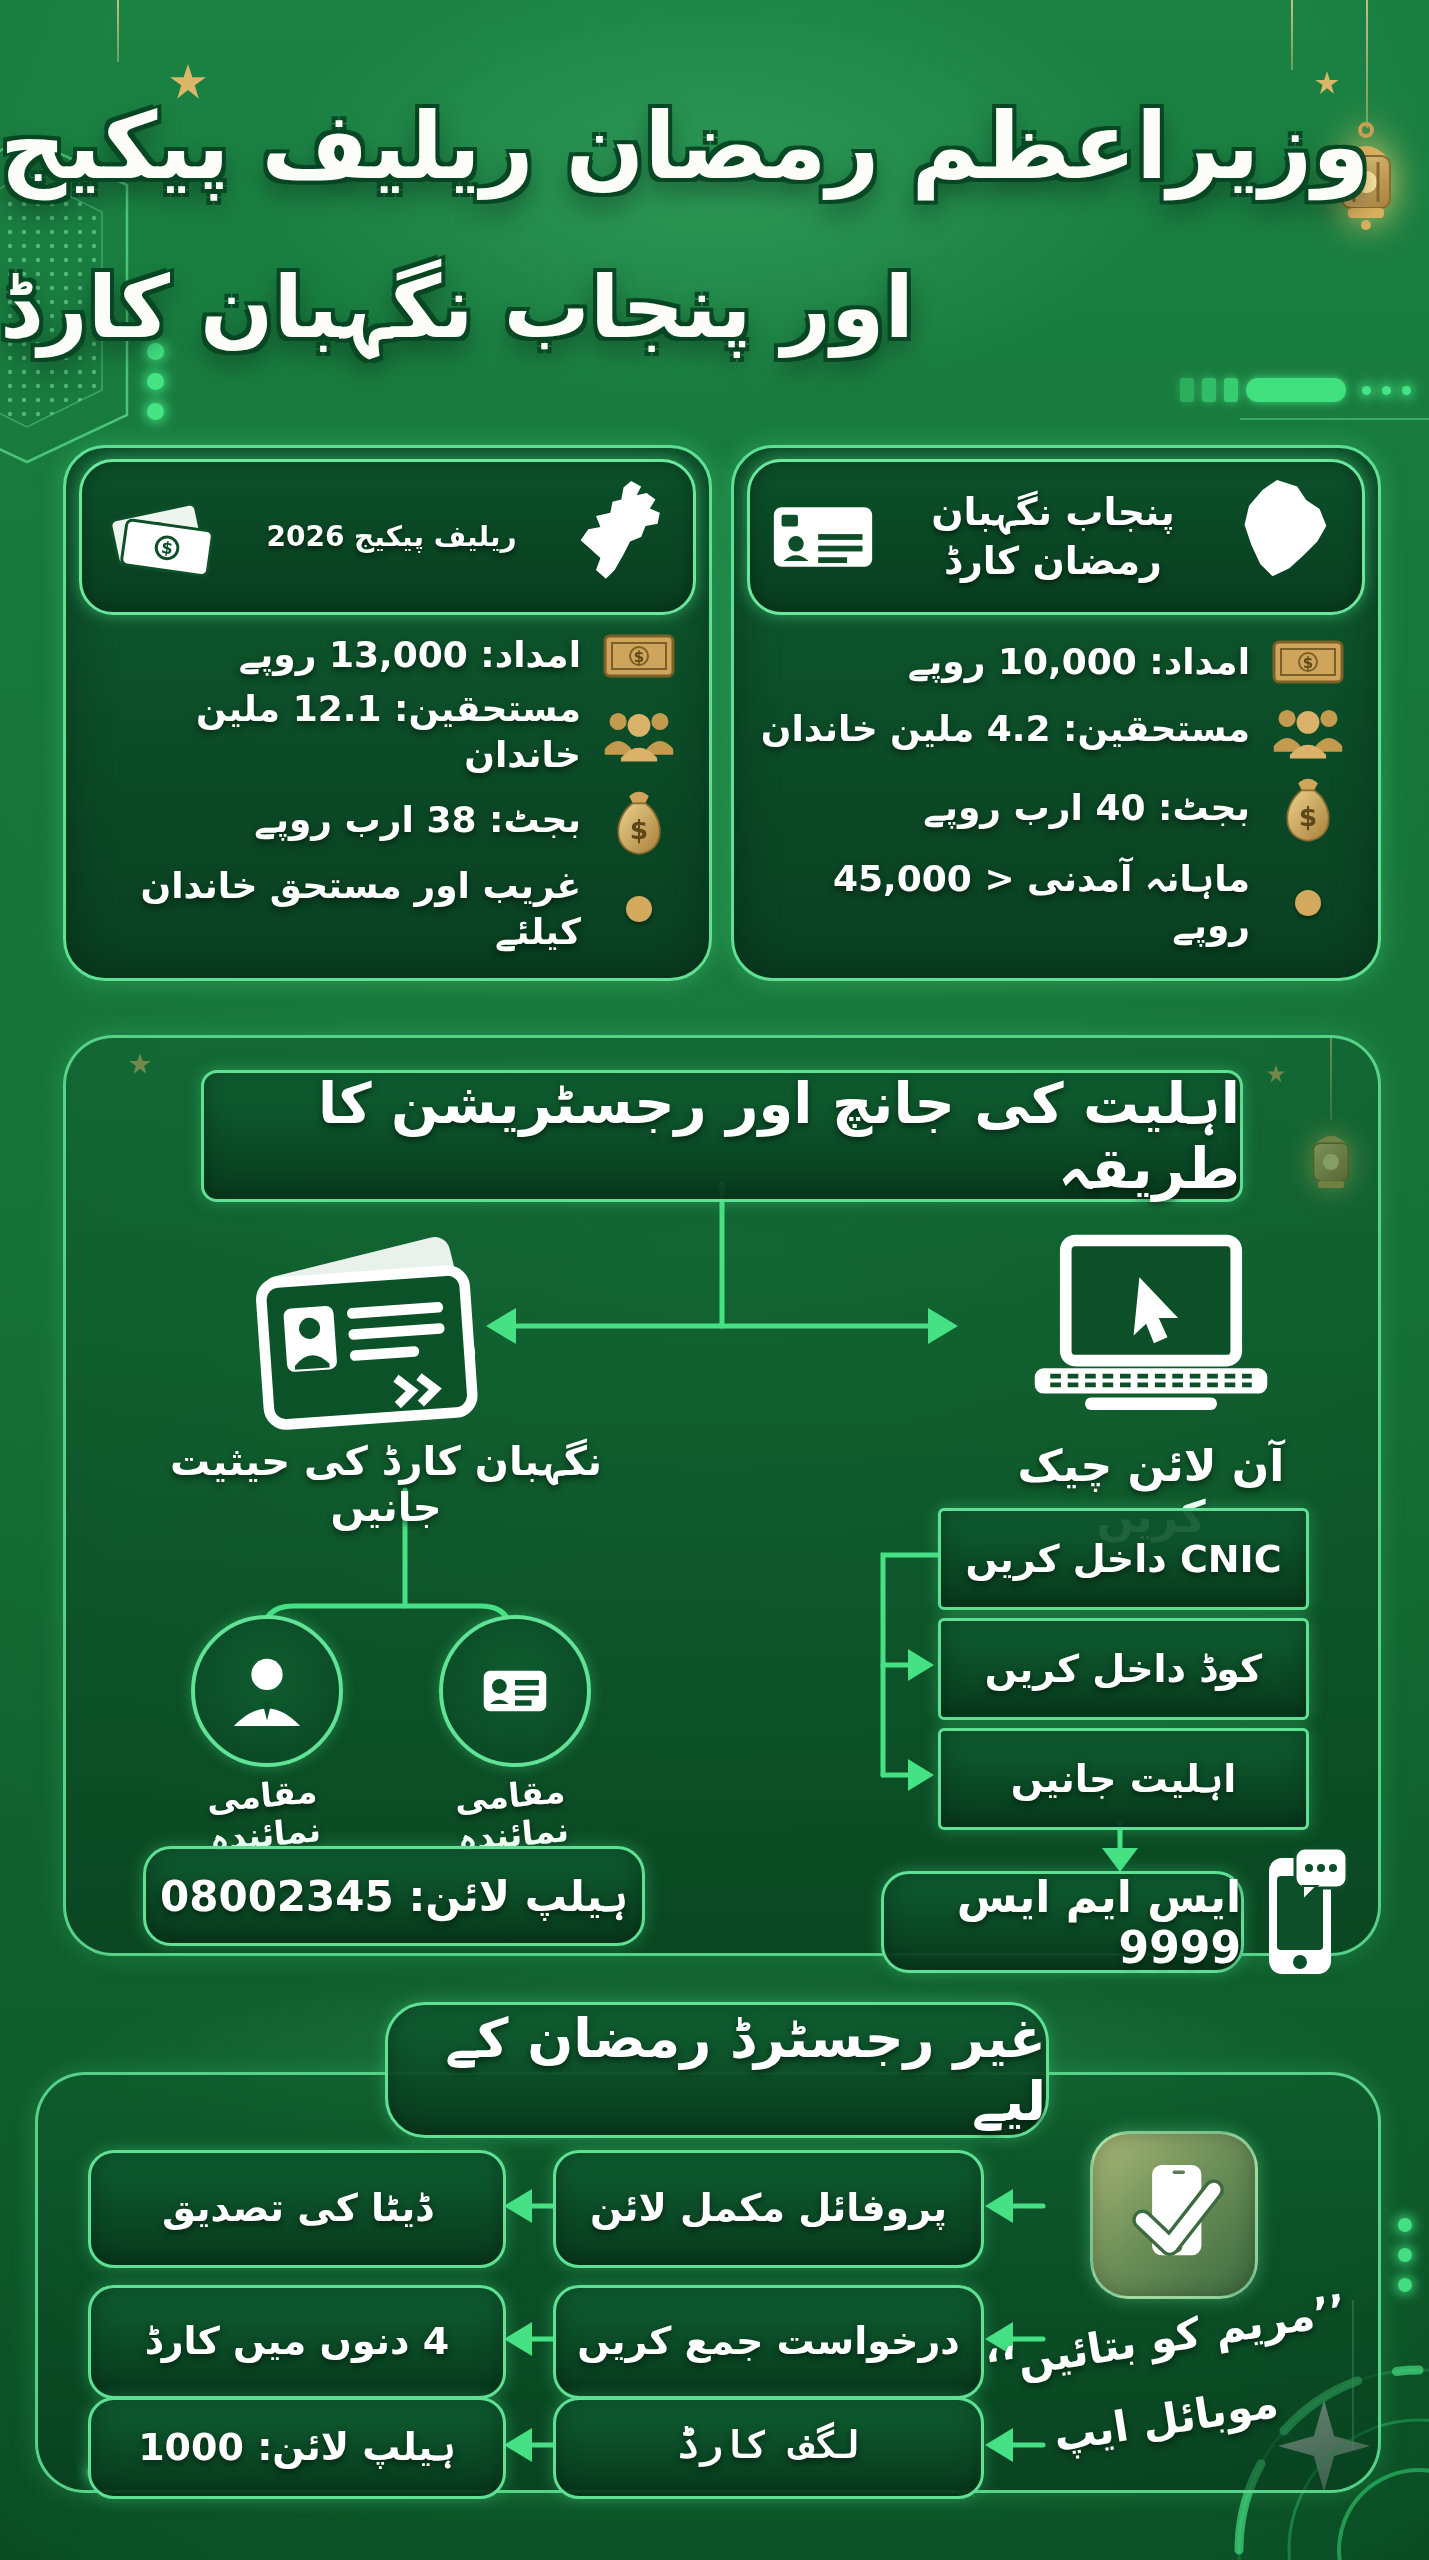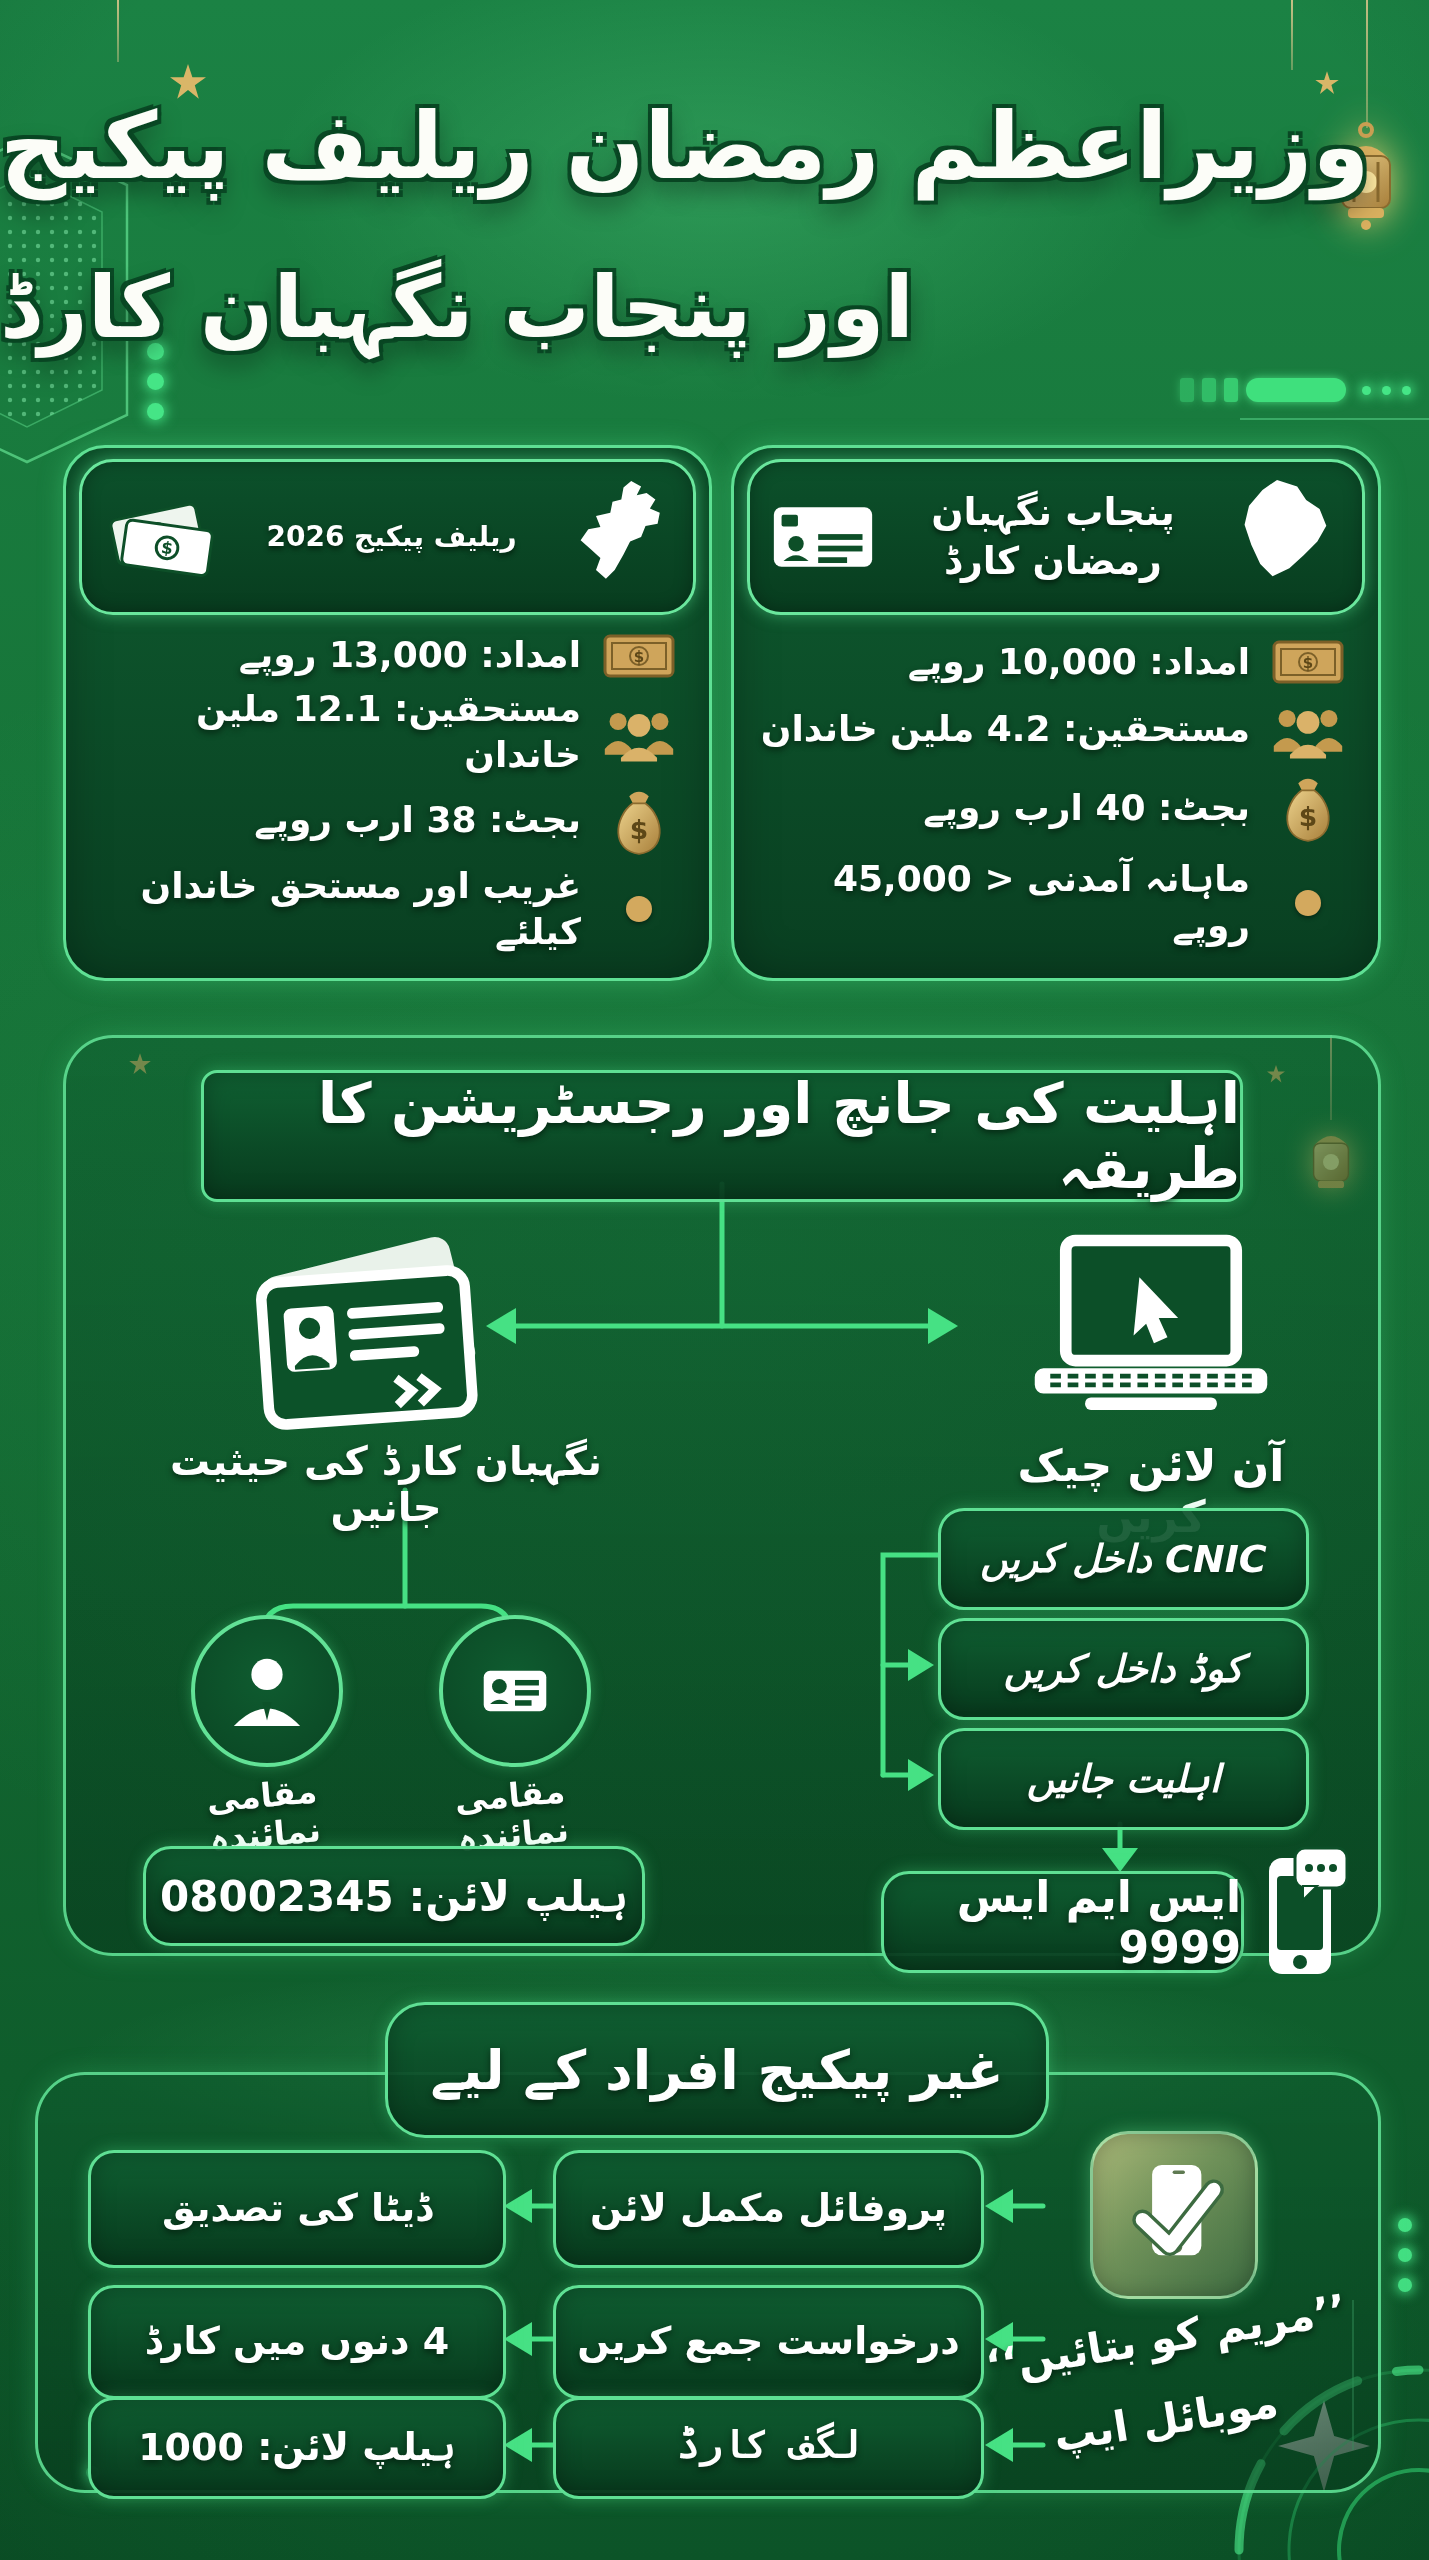--- a/index.html
+++ b/index.html
@@ -53,21 +53,21 @@
   .mid{position:absolute;left:63px;top:1035px;width:1312px;height:915px;border-radius:50px;
     border:3px solid rgba(95,224,148,.9);
     background:linear-gradient(180deg,rgba(14,90,46,.5),rgba(6,52,26,.55));
     box-shadow:0 0 26px rgba(80,230,140,.22);}
   .mid-header{position:absolute;left:135px;right:135px;top:32px;height:126px;border-radius:16px;}
   .mid-header .txt{font-size:56px;}
   .branch-title{position:absolute;}
   .circle{position:absolute;width:144px;height:144px;border-radius:50%;
     border:4px solid #62e296;background:radial-gradient(circle at 50% 40%, #0f5c30, #0a4523);
     box-shadow:0 0 14px rgba(80,230,140,.35);display:flex;align-items:center;justify-content:center;}
-  .step-box{position:absolute;left:872px;width:365px;height:96px;border-radius:26px;font-style:italic;}
+  .step-box{position:absolute;left:872px;width:365px;height:96px;border-radius:6px;}
   .step-box .txt{font-size:38px;}
   .conn{position:absolute;inset:0;pointer-events:none;}
   
   .bot-header{left:385px;top:2002px;width:658px;height:130px;border-radius:40px;z-index:3;}
   .bot-header .txt{font-size:54px;}
   .bot{position:absolute;left:35px;top:2072px;width:1340px;height:415px;border-radius:50px;
     border:3px solid rgba(95,224,148,.9);
     background:linear-gradient(180deg,rgba(14,90,46,.45),rgba(6,52,26,.5));
     box-shadow:0 0 26px rgba(80,230,140,.22);z-index:2;}
   .b-box{position:absolute;border-radius:26px;}
@@ -401,21 +401,21 @@
       <circle cx="49" cy="116" r="7" fill="#0c4f28"></circle>
       <rect x="44" y="2" width="52" height="40" rx="10" fill="#ffffff" stroke="#0c4f28" stroke-width="3"></rect>
       <polygon points="52,40 52,54 66,40" fill="#ffffff" stroke="#0c4f28" stroke-width="2"></polygon>
       <circle cx="58" cy="22" r="4" fill="#0c4f28"></circle>
         <circle cx="70" cy="22" r="4" fill="#0c4f28"></circle>
         <circle cx="82" cy="22" r="4" fill="#0c4f28"></circle>
     </svg>
   </div>
 
   <div class="pill z bot-header" style="position:absolute;">
-    <span class="txt">غیر پیکیج افراد کے لیے</span>
+    <span class="txt">غیر رجسٹرڈ رمضان کے لیے</span>
   </div>
 
   <div class="bot">
     <svg class="conn" viewBox="0 0 1340 415">
       <g stroke="#46e184" stroke-width="5" fill="none" stroke-linecap="round">
         <path d="M1005 131 H975"></path>
           <path d="M1005 264 H975"></path>
           <path d="M1005 370 H975"></path>
         <path d="M515 131 H494"></path>
           <path d="M515 264 H494"></path>

